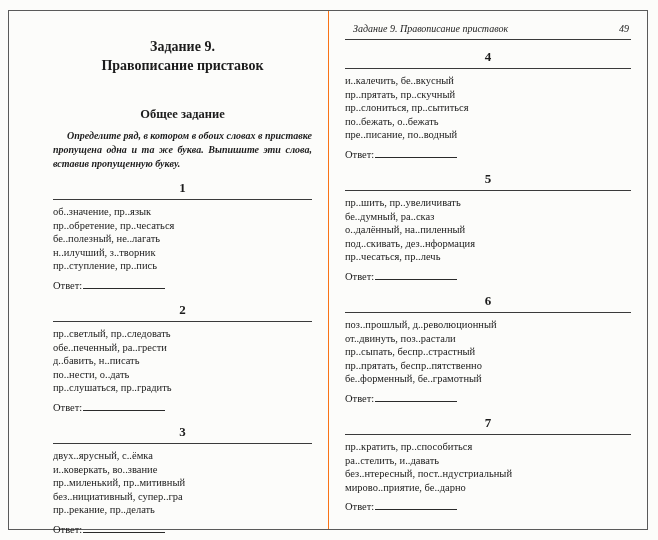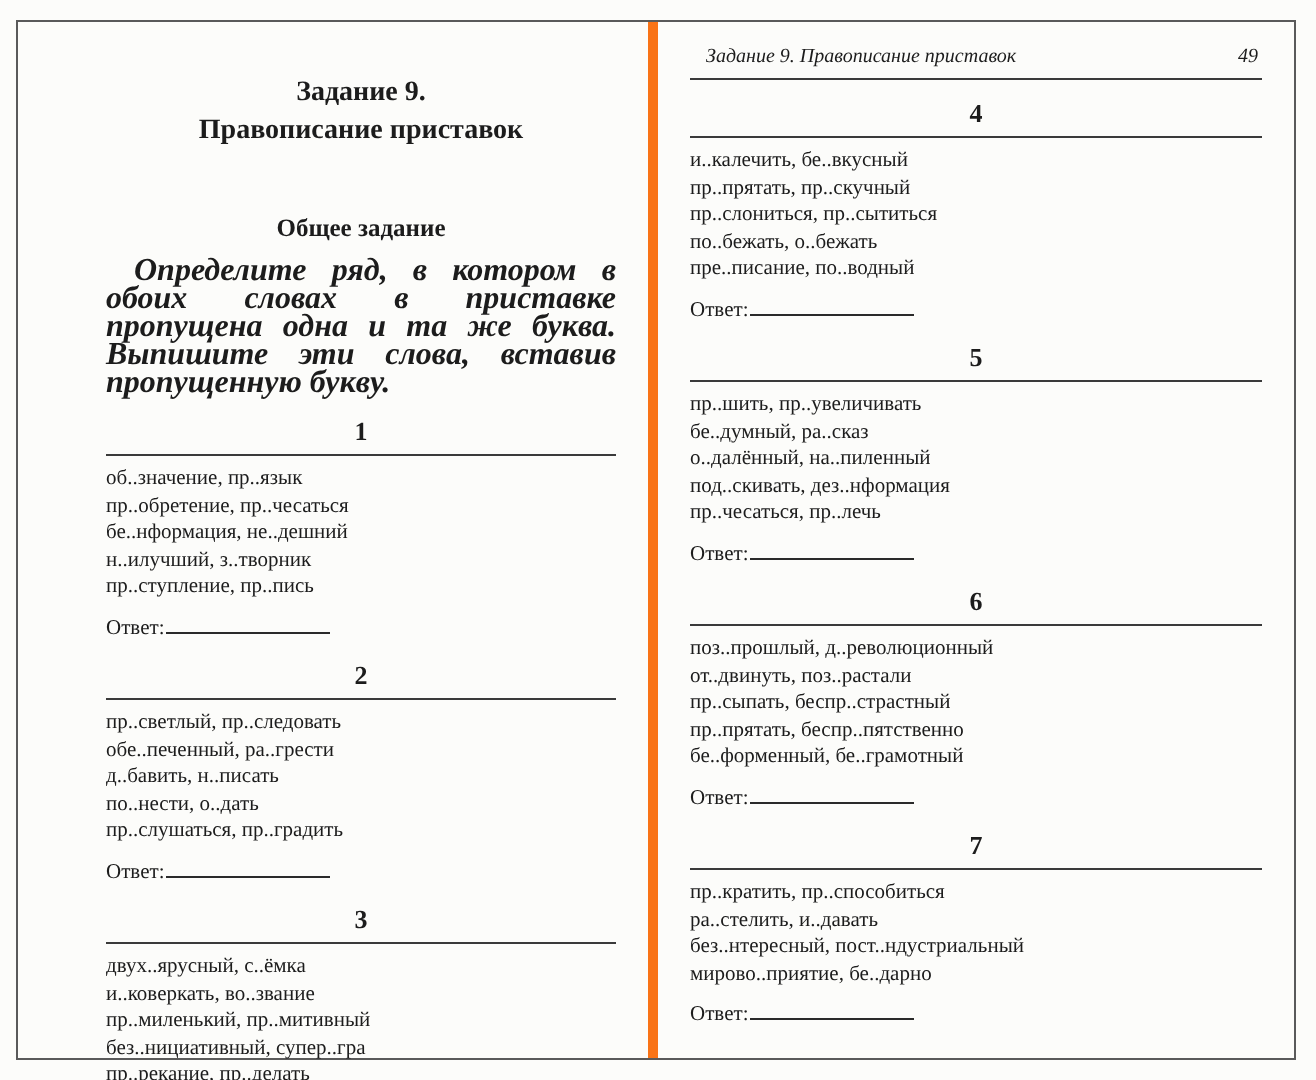--- a/index.html
+++ b/index.html
@@ -23,21 +23,21 @@
     border: 1px solid #5a5a5a;
     box-sizing: border-box;
     display: flex;
   }
   .page {
     box-sizing: border-box;
     height: 100%;
   }
   .page.left {
     width: 320px;
-    border-right: 5px solid #f97316;
+    border-right: 1px solid #f97316;
     padding: 26px 16px 0 44px;
   }
   .page.right {
     width: 318px;
     padding: 12px 16px 0 16px;
   }
   .book-title {
     text-align: center;
     font-weight: bold;
     font-size: 14px;
@@ -45,21 +45,21 @@
   }
   .section-title {
     text-align: center;
     font-weight: bold;
     font-size: 12.5px;
     margin-top: 32px;
   }
   .instructions {
     font-weight: bold;
     font-style: italic;
-    font-size: 16px;
+    font-size: 10px;
     line-height: 14px;
     text-align: justify;
     text-indent: 14px;
     margin-top: 7px;
   }
   .exercise { margin-top: 9px; }
   .ex-num {
     text-align: center;
     font-weight: bold;
     font-size: 13px;
@@ -115,21 +115,21 @@
 
       <div class="section-title">Общее задание</div>
 
       <div class="instructions">Определите ряд, в котором в обоих словах в приставке пропущена одна и та же буква. Выпишите эти слова, вставив пропущенную букву.</div>
 
       <section class="exercise">
         <div class="ex-num">1</div>
         <div class="ex-rule"></div>
         <div class="word-row">об..значение, пр..язык</div>
         <div class="word-row">пр..обретение, пр..чесаться</div>
-        <div class="word-row">бе..нформация, не..дешний</div>
+        <div class="word-row">бе..полезный, не..лагать</div>
         <div class="word-row">н..илучший, з..творник</div>
         <div class="word-row">пр..ступление, пр..пись</div>
         <div class="answer-row"><span>Ответ:</span><span class="answer-blank"></span></div>
       </section>
 
       <section class="exercise">
         <div class="ex-num">2</div>
         <div class="ex-rule"></div>
         <div class="word-row">пр..светлый, пр..следовать</div>
         <div class="word-row">обе..печенный, ра..грести</div>

